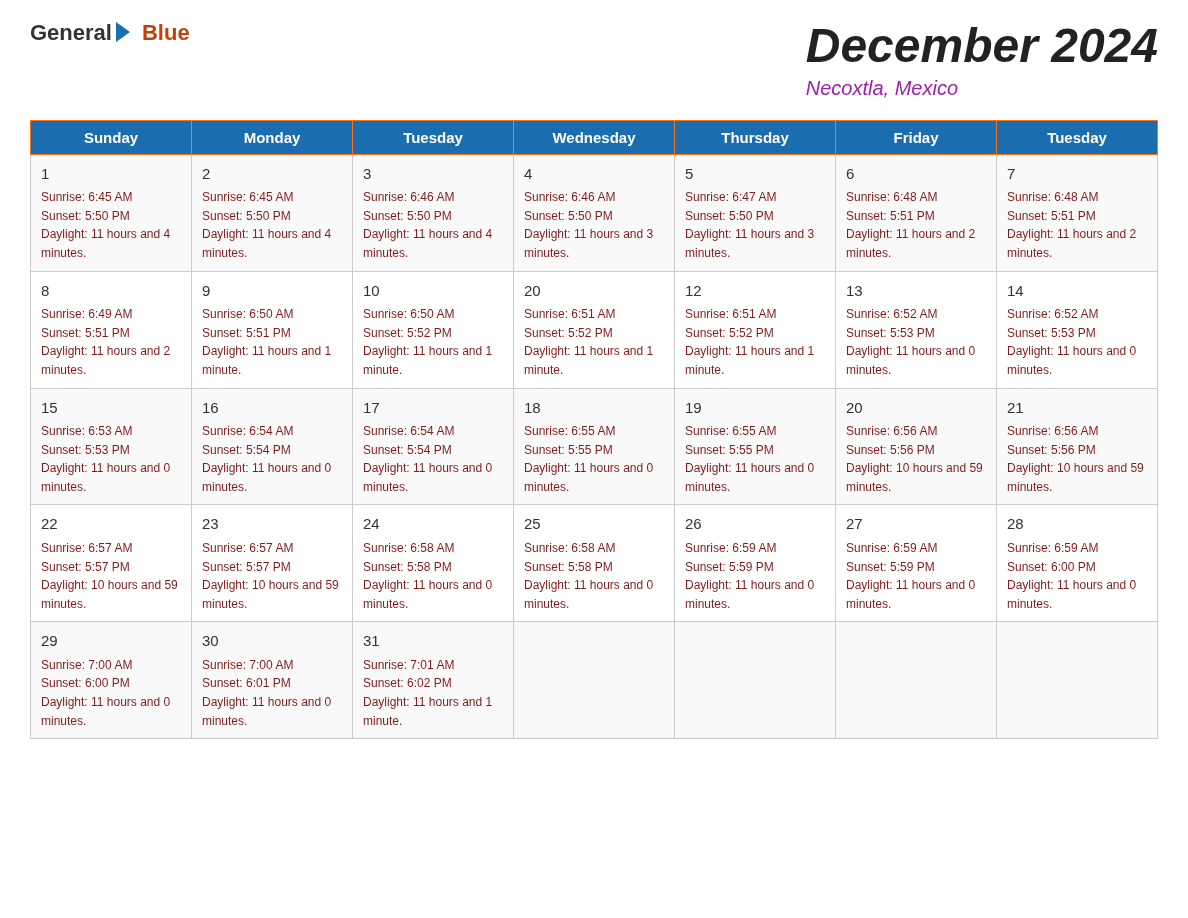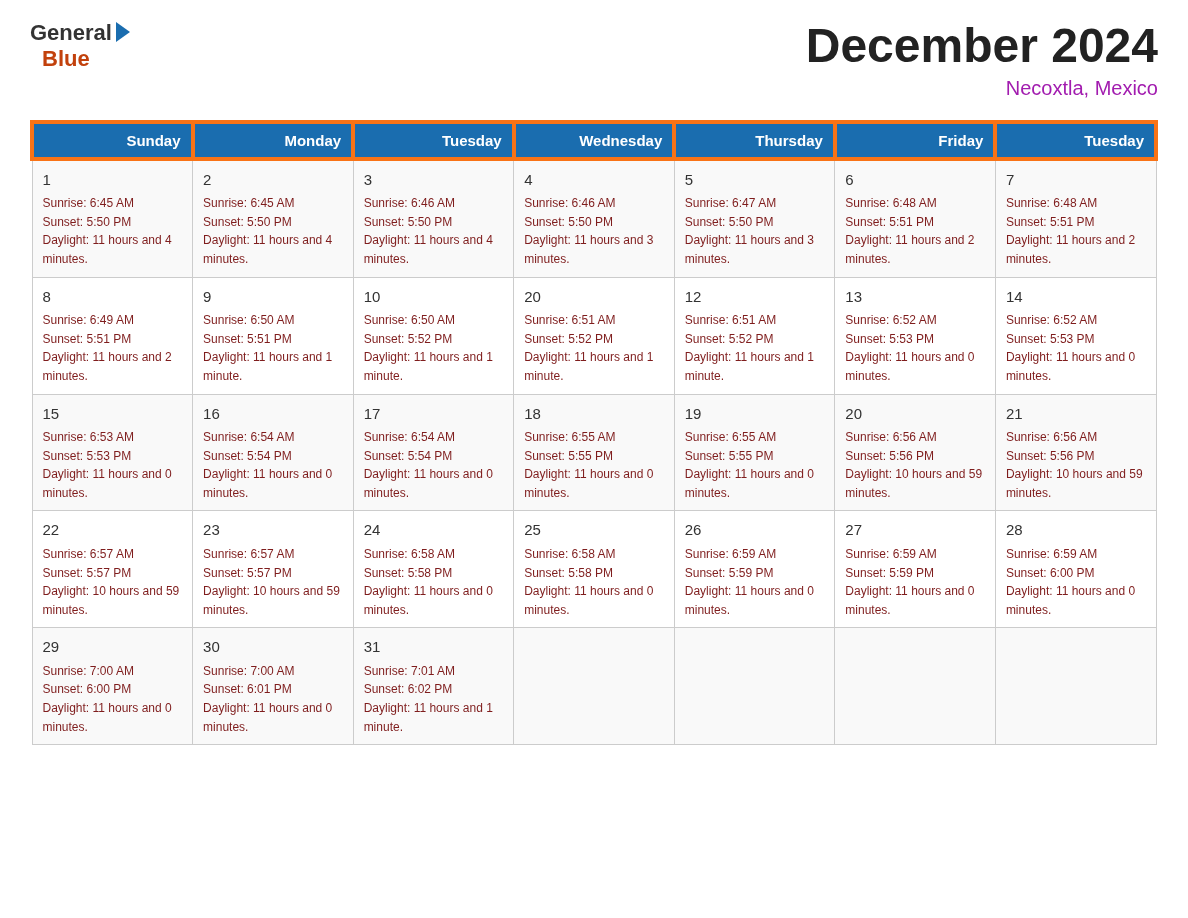--- a/index.html
+++ b/index.html
@@ -10,30 +10,30 @@
       color: #333;
     }
     .header {
       display: flex;
       justify-content: space-between;
       align-items: flex-start;
       margin-bottom: 20px;
     }
     .logo {
       display: flex;
-      flex-direction: column;
       align-items: flex-start;
     }
     .logo-text {
       font-size: 22px;
       font-weight: bold;
       color: #333;
     }
     .title-area {
-      text-align: right;
+      text-align: left;
+      font-style: italic;
     }
     .month-title {
       font-size: 48px;
       font-weight: bold;
       color: #222;
       line-height: 1.1;
     }
     .location {
       font-size: 20px;
       color: #a21caf;
@@ -43,22 +43,22 @@
       width: 100%;
       border-collapse: collapse;
       table-layout: fixed;
     }
     thead tr th {
       background-color: #1a6daf;
       color: #ffffff;
       font-size: 15px;
       font-weight: bold;
       padding: 8px 10px;
-      text-align: right;
-      border: 4px solid #f97316;
+      text-align: center;
+      border: 1px solid #f97316;
     }
     tbody tr td {
       vertical-align: top;
       padding: 8px 10px;
       border: 1px solid #cccccc;
       font-size: 12.5px;
       line-height: 1.5;
       background: #ffffff;
       min-height: 90px;
     }

